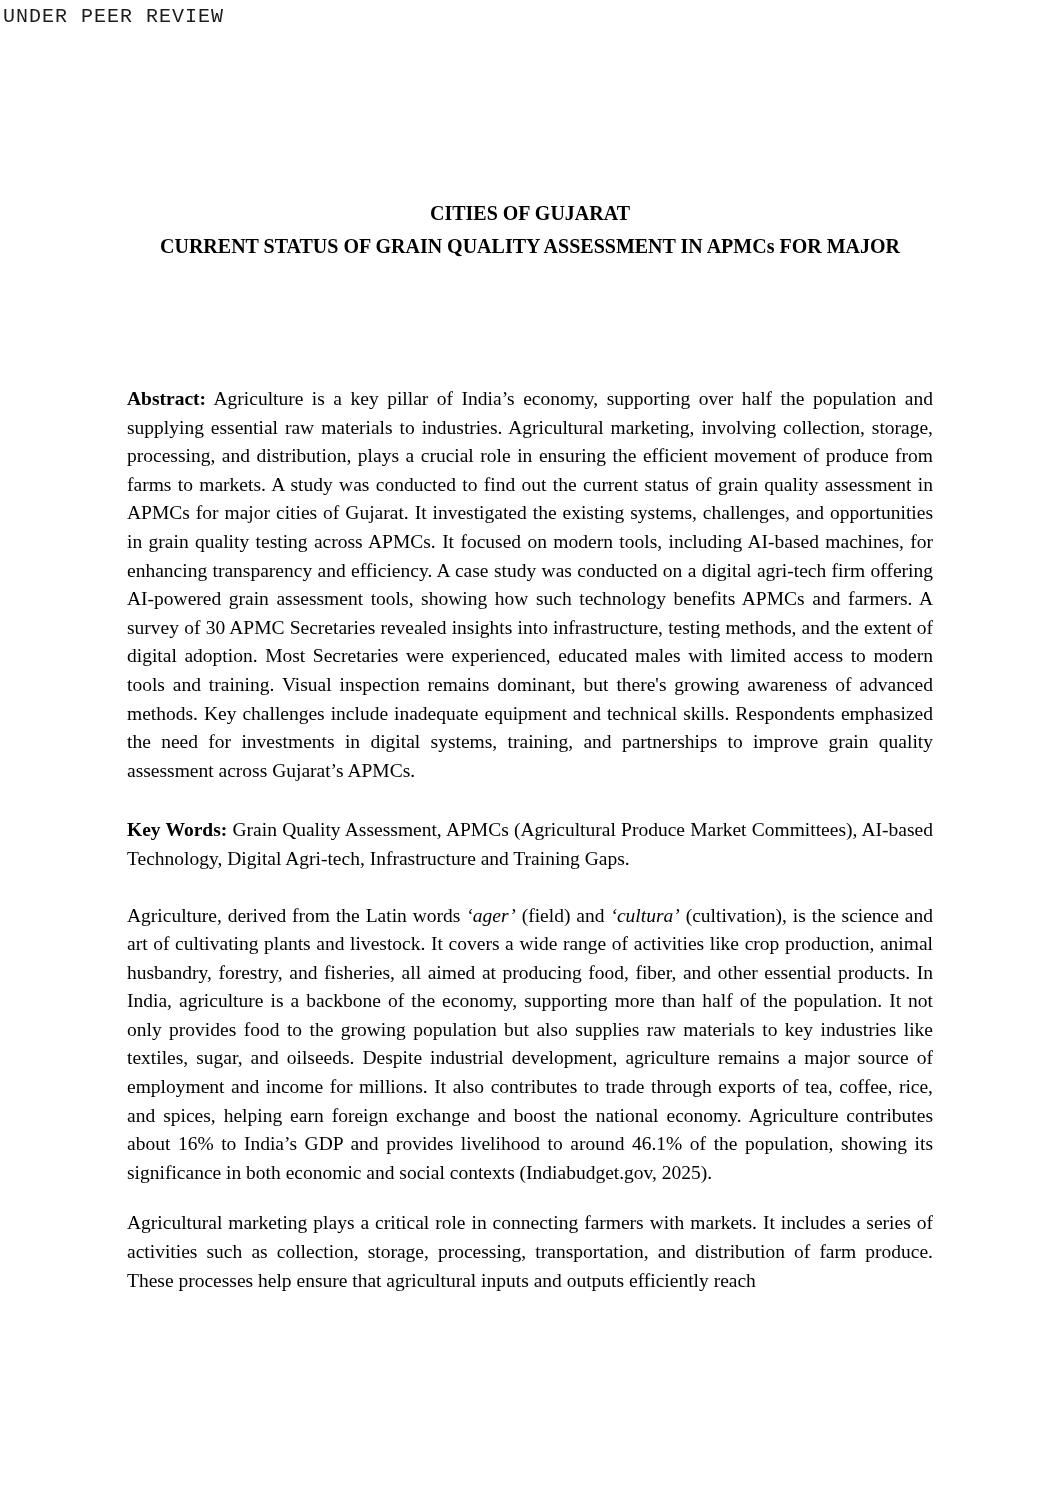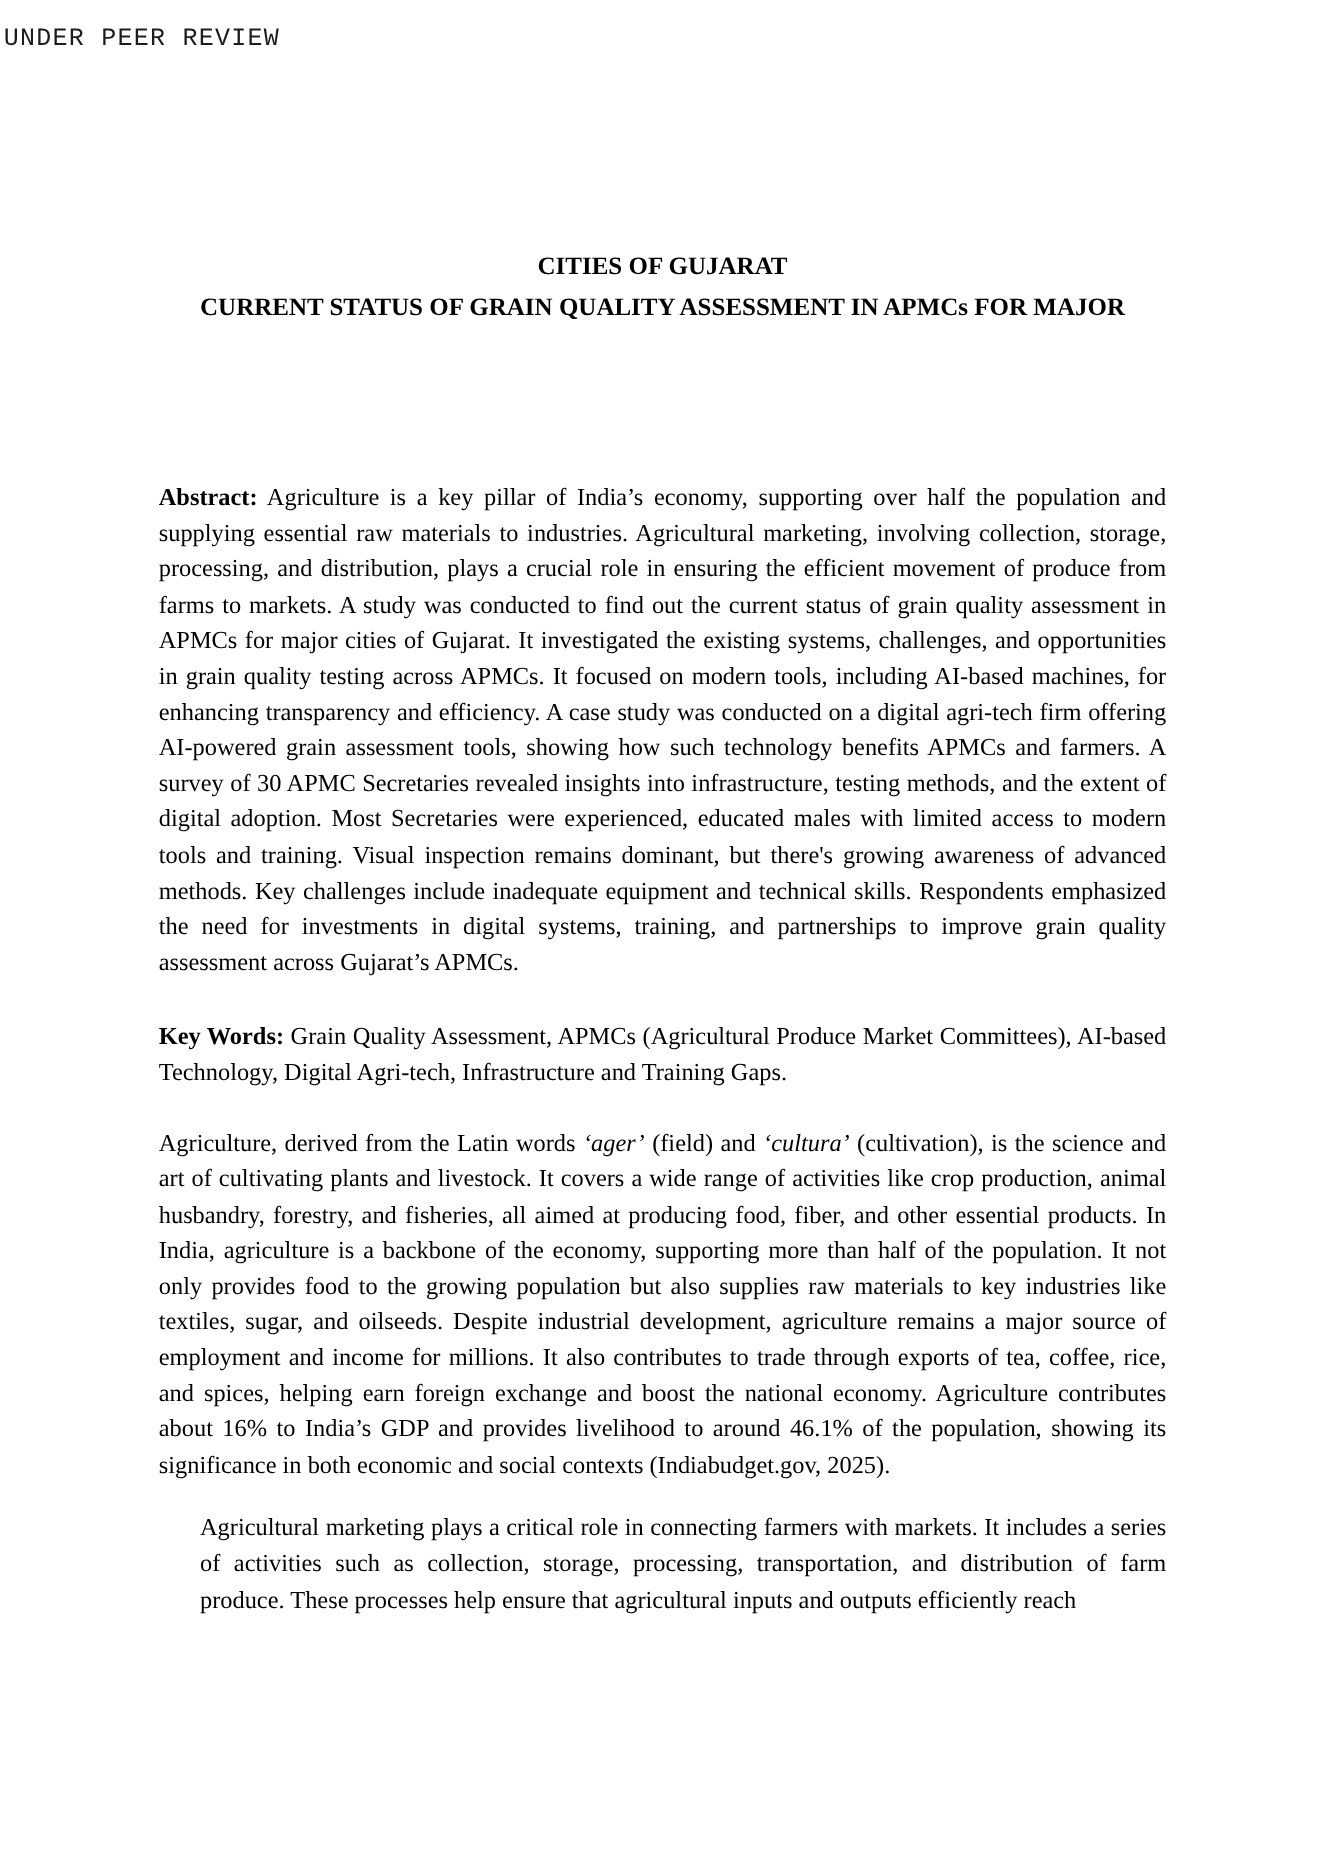--- a/index.html
+++ b/index.html
@@ -10,21 +10,21 @@
   body {
     width: 1058px;
     height: 1497px;
     position: relative;
     overflow: hidden;
     font-family: "Liberation Serif", serif;
     color: #000000;
   }
   .review-banner {
     position: absolute;
-    top: 20px;
+    top: 5px;
     left: 3px;
     font-family: "Liberation Mono", monospace;
     font-size: 20px;
     letter-spacing: 1px;
     color: #1c1c1c;
     white-space: nowrap;
   }
   .content {
     position: absolute;
     left: 127px;
@@ -46,21 +46,21 @@
   .abstract-para { margin-top: 122px; }
   .keywords-para { margin-top: 31px; }
   .section-heading {
     margin-top: 16px;
     font-weight: bold;
     font-size: 19.5px;
     line-height: 28.6px;
   }
   .section-heading .heading-label { margin-left: 9px; }
   .intro-para-1 { margin-top: 28px; }
-  .intro-para-2 { margin-top: 22px; margin-left: 33px; }
+  .intro-para-2 { margin-top: 22px; }
   .inline-label { font-weight: bold; font-family: Liberation Serif, serif; }
   .italic { font-style: italic; }
 </style>
 </head>
 <body>
 
 <div class="review-banner">UNDER PEER REVIEW</div>
 
 <div class="content">
 

